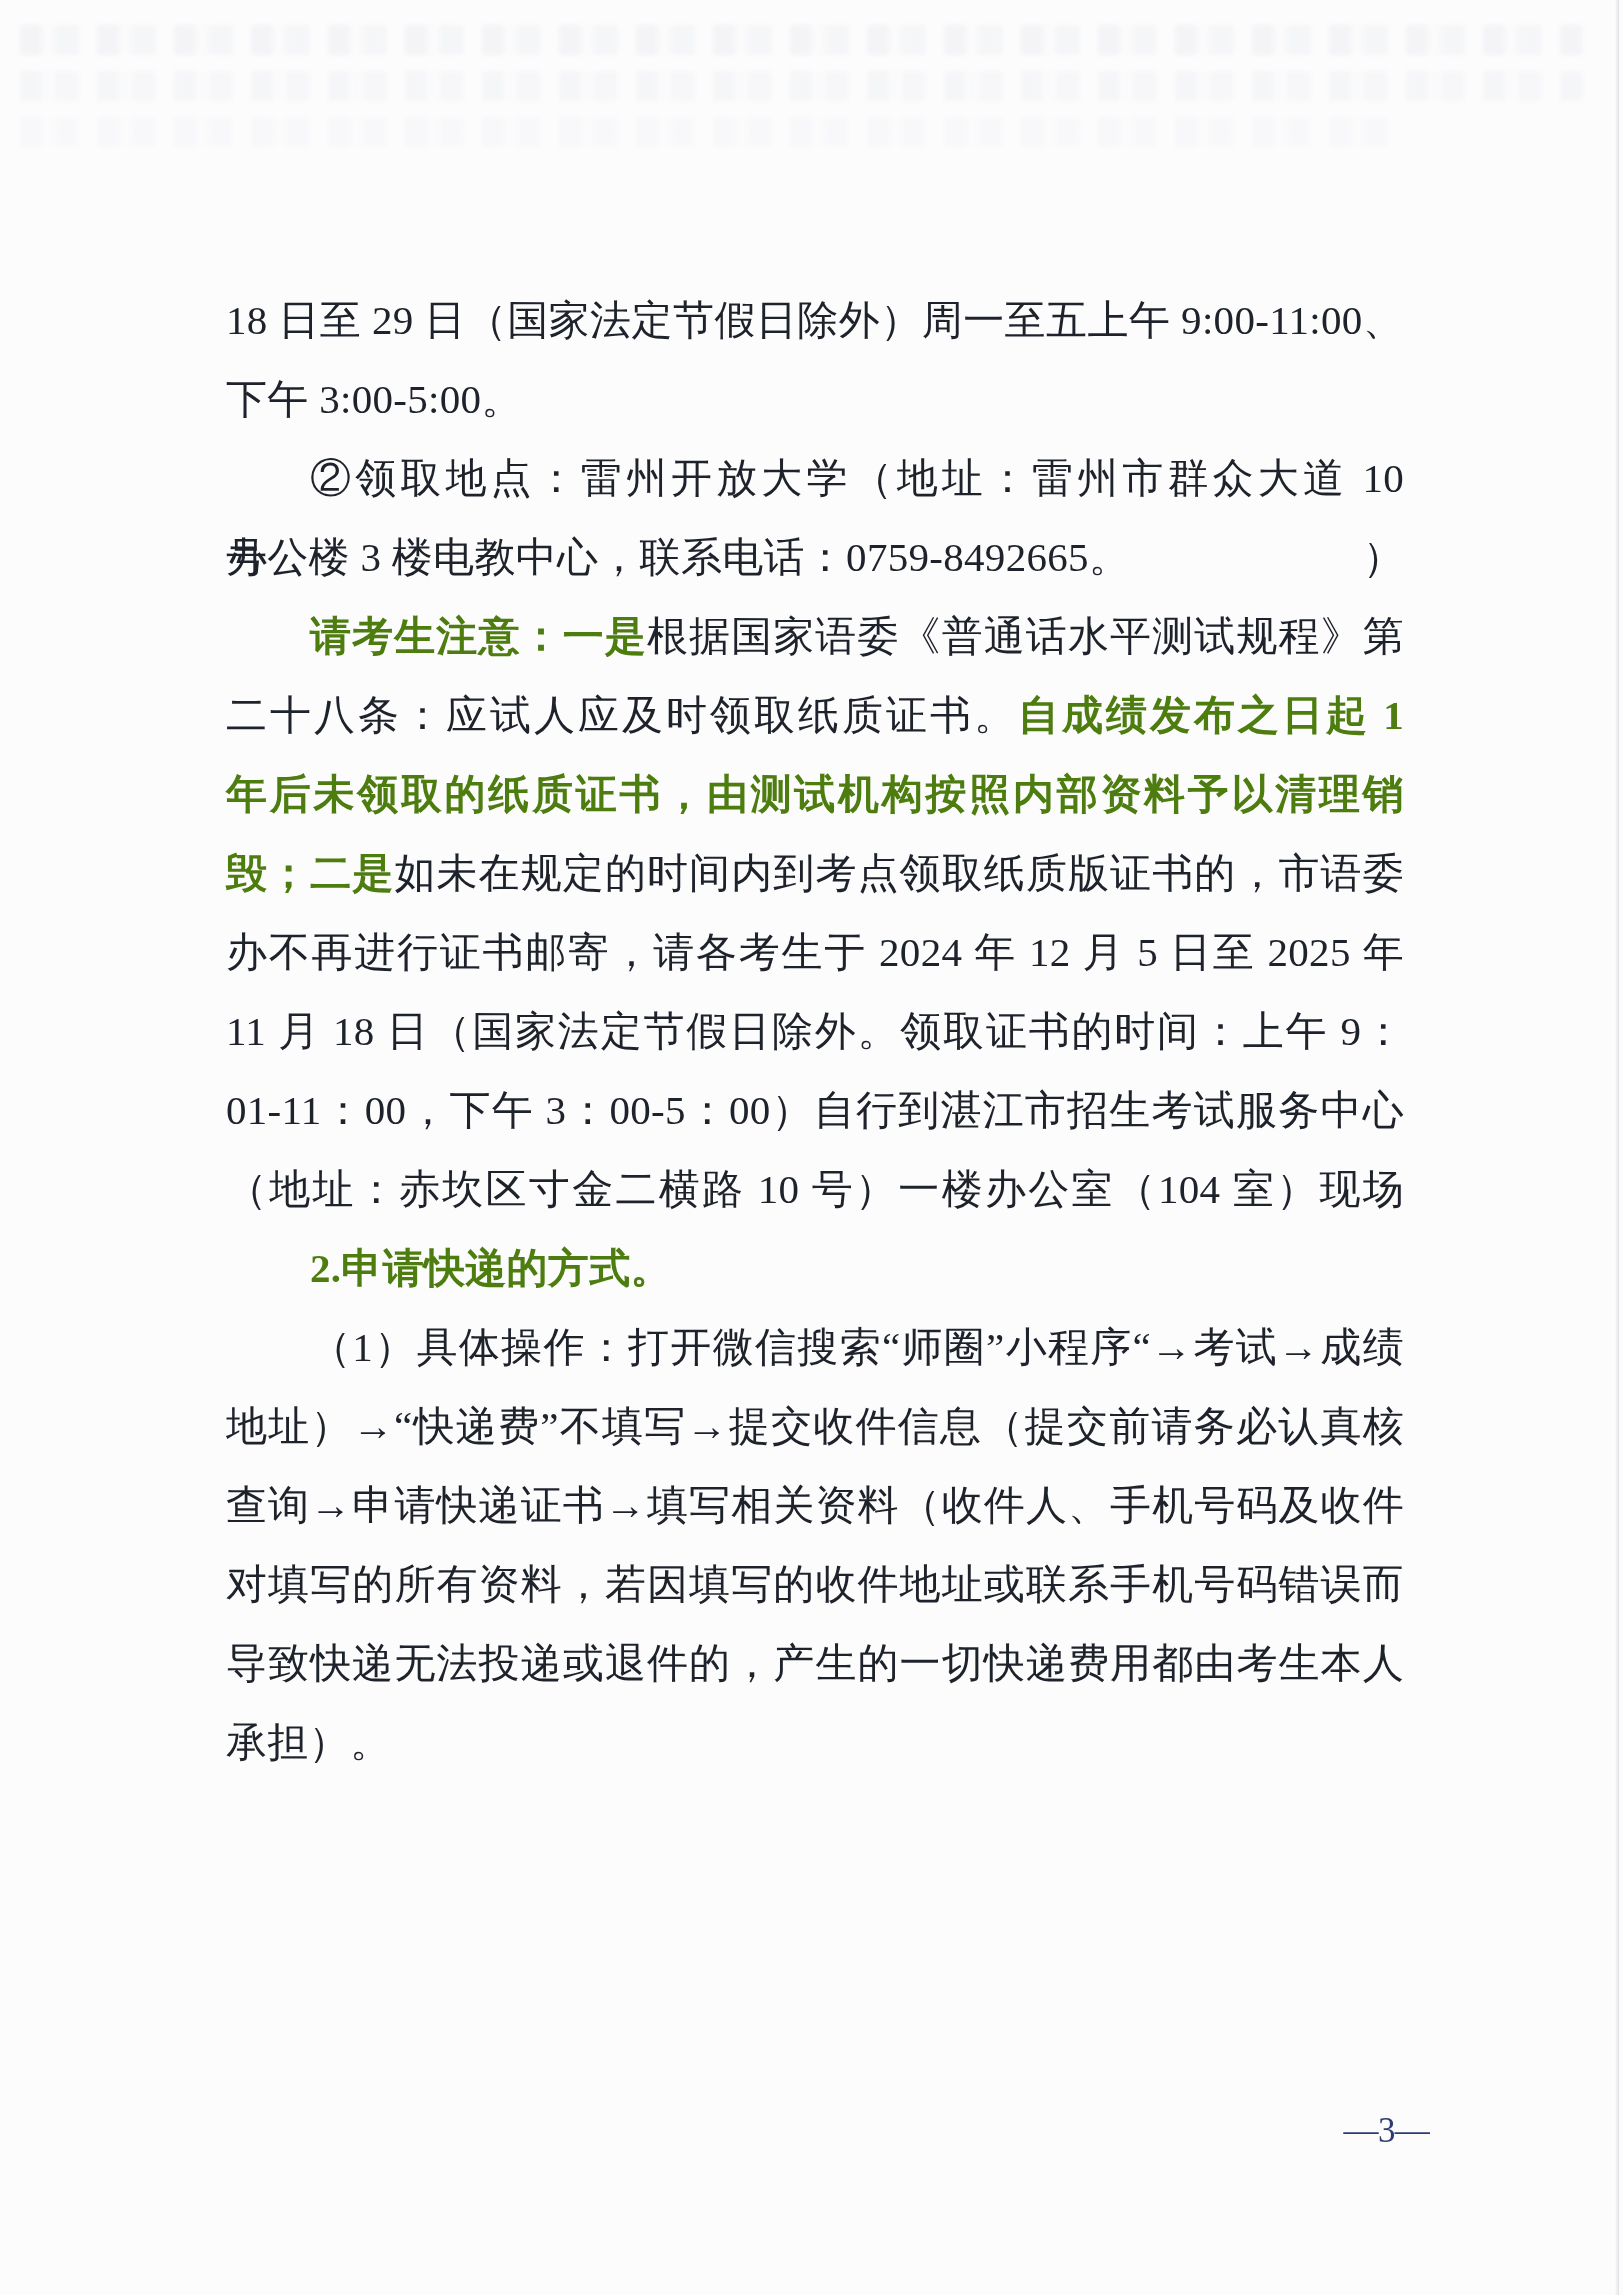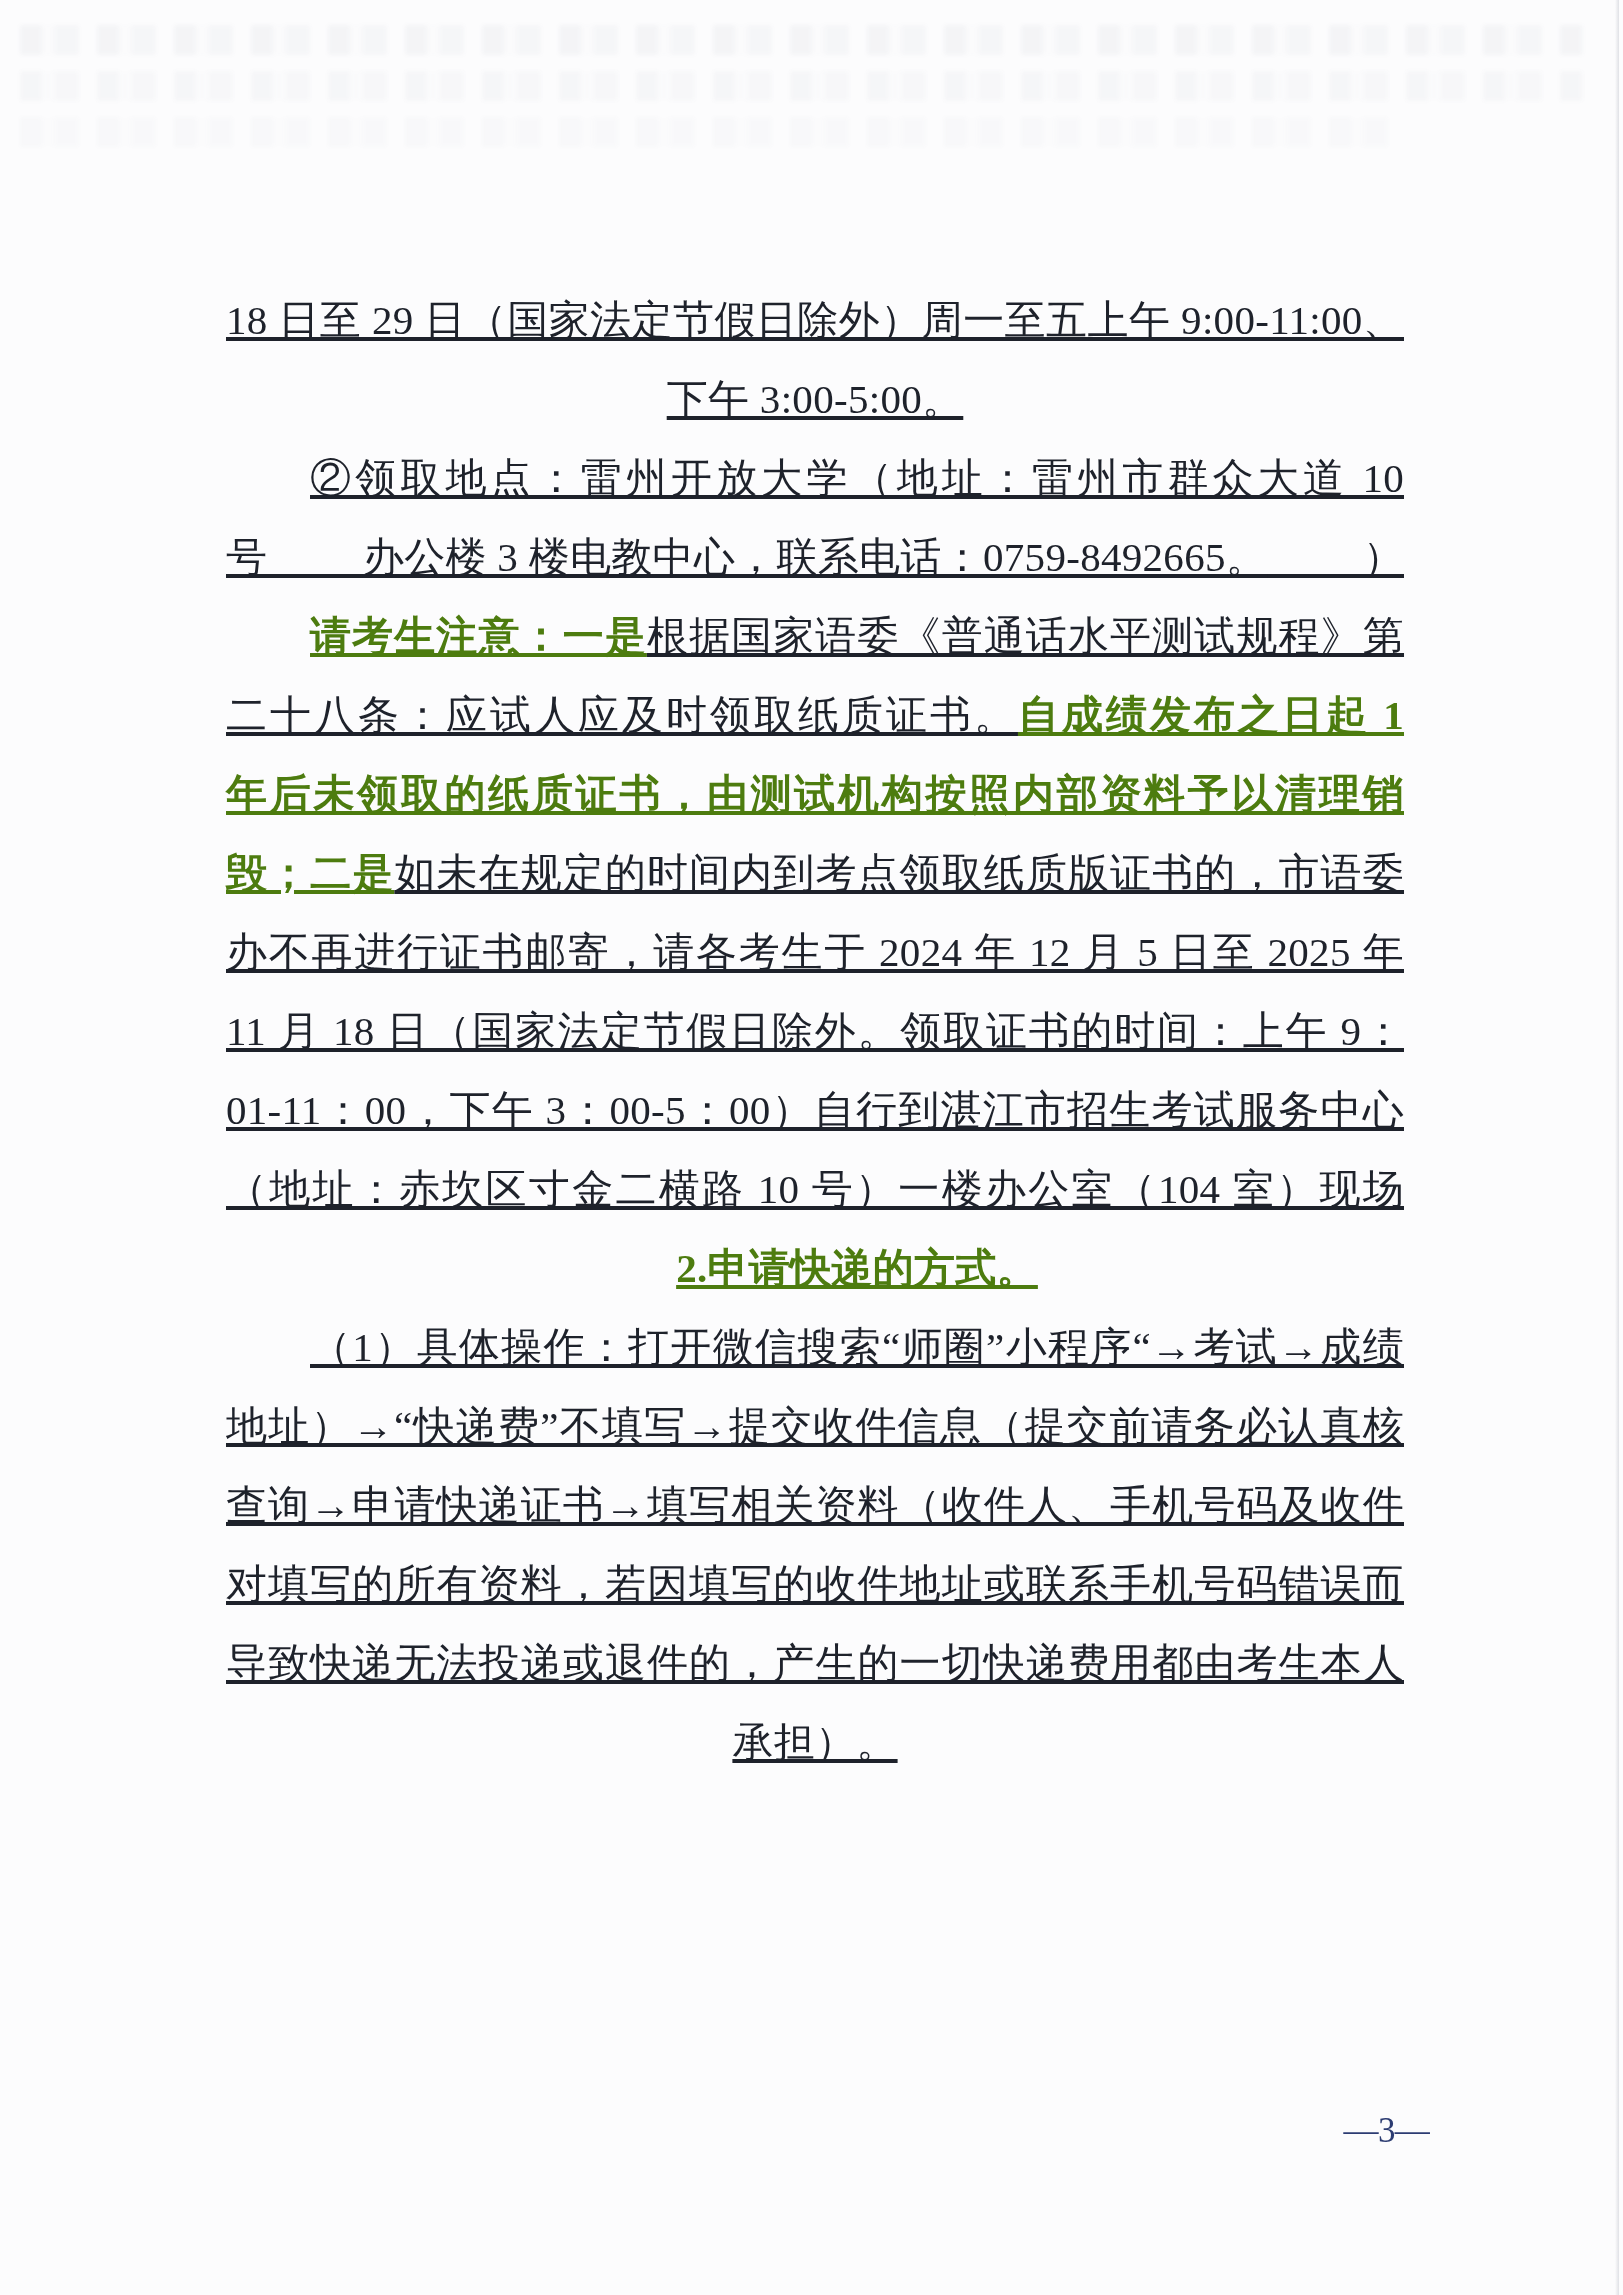--- a/index.html
+++ b/index.html
@@ -49,33 +49,33 @@
     position: absolute;
     top: 281px;
     left: 226px;
     width: 1178px;
   }
   .line {
     font-size: 41px;
     line-height: 79px;
     height: 79px;
     white-space: nowrap;
-    text-align: center;
+    text-align: left;
     letter-spacing: 0.3px;
   }
   
   .line.full {
     white-space: normal;
     text-align: justify;
     text-align-last: justify;
   }
   .line.indent {
     text-indent: 84px;
   }
-  .seg { color: #1e222b; text-decoration: underline; }
+  .seg { color: #1e222b; }
   .seg.b {
     font-weight: 700;
     color: #4d7c0f;
   }
   .page-number {
     position: absolute;
     top: 2104px;
     right: 194px;
     font-size: 35px;
     line-height: 53px;

